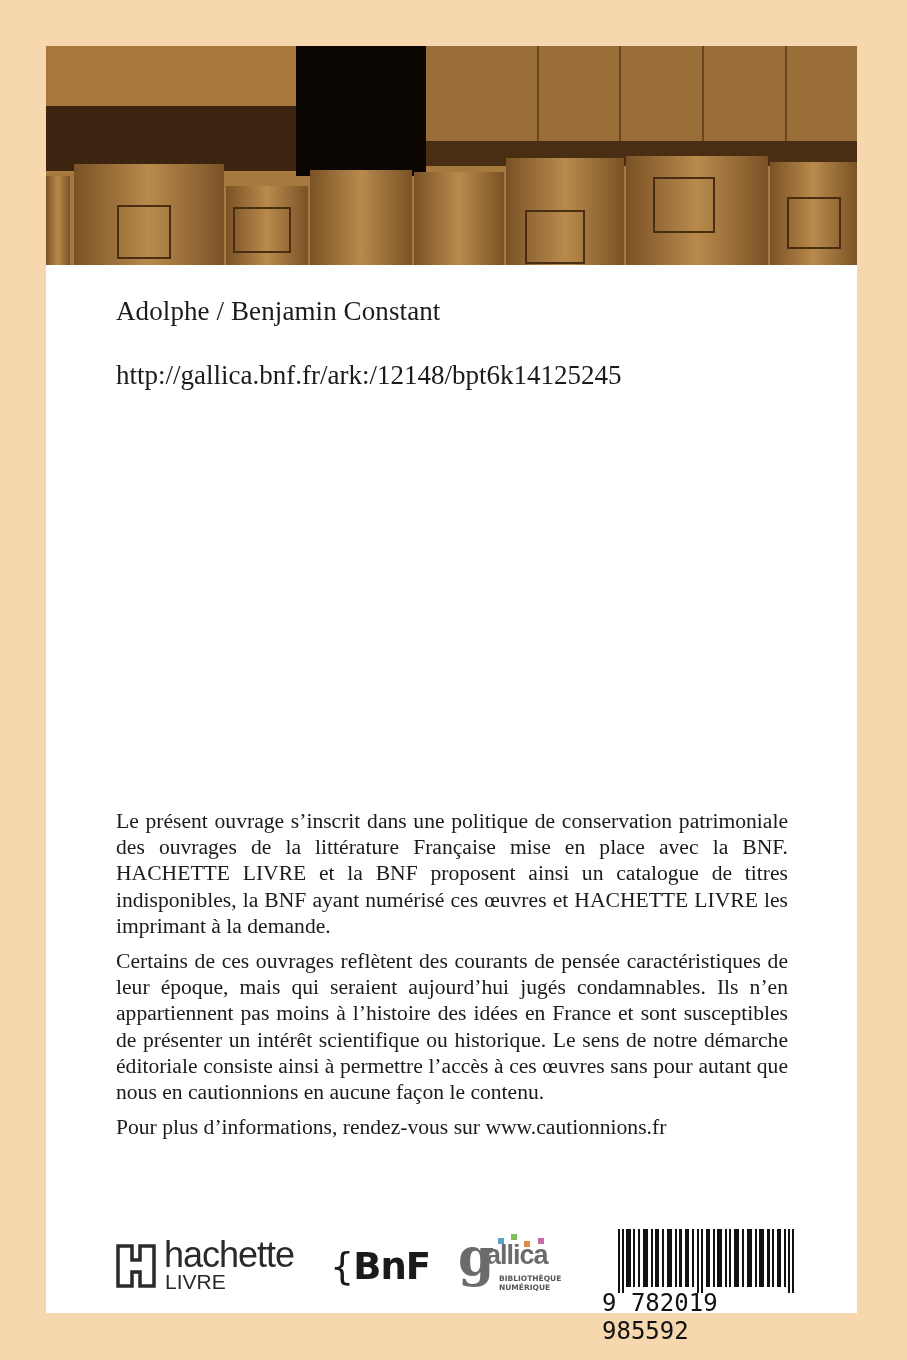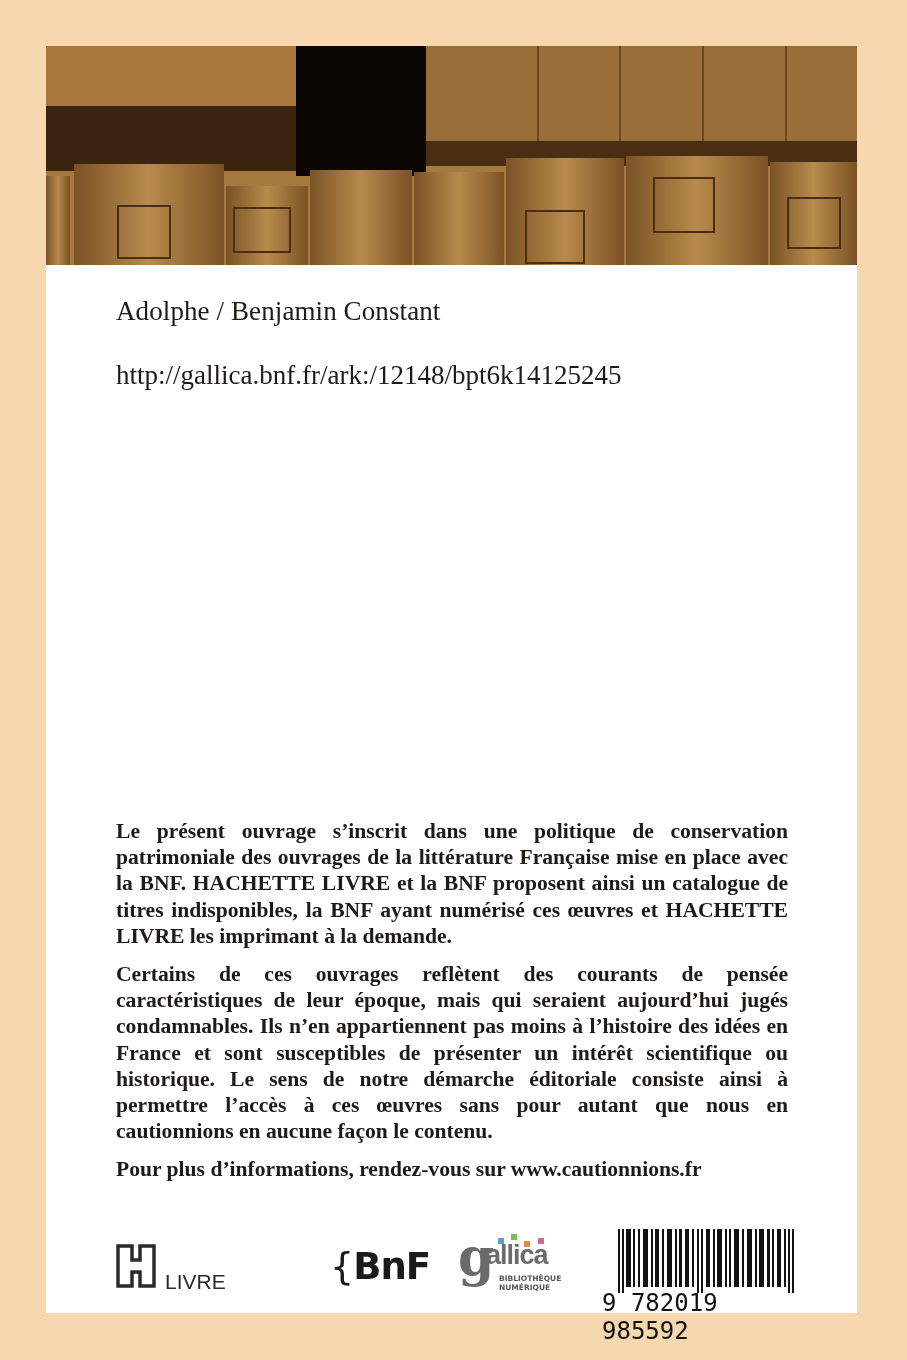--- a/index.html
+++ b/index.html
@@ -5,21 +5,21 @@
   html, body { margin:0; padding:0; }
   body { width:907px; height:1360px; background:#f6d7ae; position:relative; overflow:hidden; }
   .panel { position:absolute; left:46px; top:46px; width:811px; height:1267px; background:#ffffff; }
   .banner { position:absolute; left:0; top:0; width:811px; height:219px; overflow:hidden;
     background: linear-gradient(180deg,#a87a3f 0%, #8e6330 30%, #6b4620 45%, #b88a4c 60%, #a47a3e 100%); }
   .banner svg { display:block; }
   .serif { font-family:"Liberation Serif","DejaVu Serif", serif; color:#1d1a17; }
   .title { position:absolute; left:70px; top:250px; font-size:27px; letter-spacing:0.1px; }
   .url { position:absolute; left:70px; top:314px; font-size:27px; }
   .body-text { position:absolute; left:70px; top:760px; width:672px; font-size:21.6px; line-height:26.2px; text-align:justify; }
-  .body-text p { margin:12px 0 9px 0;font-weight:bold; }
+  .body-text p { margin:2px 0 9px 0; }
   .body-text p.last { text-align:left; }
   .logos { position:absolute; left:0; top:1180px; width:811px; height:90px; }
   .hachette { position:absolute; left:70px; top:12px; width:190px; height:60px; }
   .hachette .mark { position:absolute; left:0; top:6px; }
   .hachette .word { position:absolute; left:48px; top:-4px; font-family:"Liberation Sans","DejaVu Sans",sans-serif; font-size:36px; color:#2a2a2a; letter-spacing:-1px; }
   .hachette .sub { position:absolute; left:49px; top:32px; font-family:"Liberation Sans","DejaVu Sans",sans-serif; font-size:21px; color:#2a2a2a; }
   .bnf { position:absolute; left:284px; top:18px; font-family:"DejaVu Sans","Liberation Sans",sans-serif; font-weight:bold; font-size:37px; color:#1a1a1a; letter-spacing:-1px;text-align:center; }
   .bnf .brace { font-weight:normal; font-size:38px; }
   .gallica { position:absolute; left:412px; top:8px; width:110px; height:70px; }
   .gallica .g { position:absolute; left:0; top:-8px; font-family:"DejaVu Serif","Liberation Serif",serif; font-weight:bold; font-size:52px; color:#6b6b6b; }
@@ -80,20 +80,21 @@
     <p>Certains de ces ouvrages reflètent des courants de pensée caractéristiques de leur époque, mais qui seraient aujourd’hui jugés condamnables. Ils n’en appartiennent pas moins à l’histoire des idées en France et sont susceptibles de présenter un intérêt scientifique ou historique. Le sens de notre démarche éditoriale consiste ainsi à permettre l’accès à ces œuvres sans pour autant que nous en cautionnions en aucune façon le contenu.</p>
     <p class="last">Pour plus d’informations, rendez-vous sur www.cautionnions.fr</p>
   </div>
 
   <div class="logos">
 
     <div class="hachette">
       <svg class="mark" width="40" height="44" viewBox="0 0 40 44">
         <path d="M2 2 H16 V16 H24 V2 H38 V42 H24 V28 H16 V42 H2 Z" fill="none" stroke="#2a2a2a" stroke-width="3.5"></path>
       </svg>
+      <span class="word">hachette</span>
       <span class="sub">LIVRE</span>
     </div>
 
     <div class="bnf">
       <span class="brace">{</span><span>BnF</span>
     </div>
 
     <div class="gallica">
       <span class="dot" style="left:40px;top:4px;background:#5ba3c9"></span>
       <span class="dot" style="left:53px;top:0px;background:#7cbf5a"></span>

